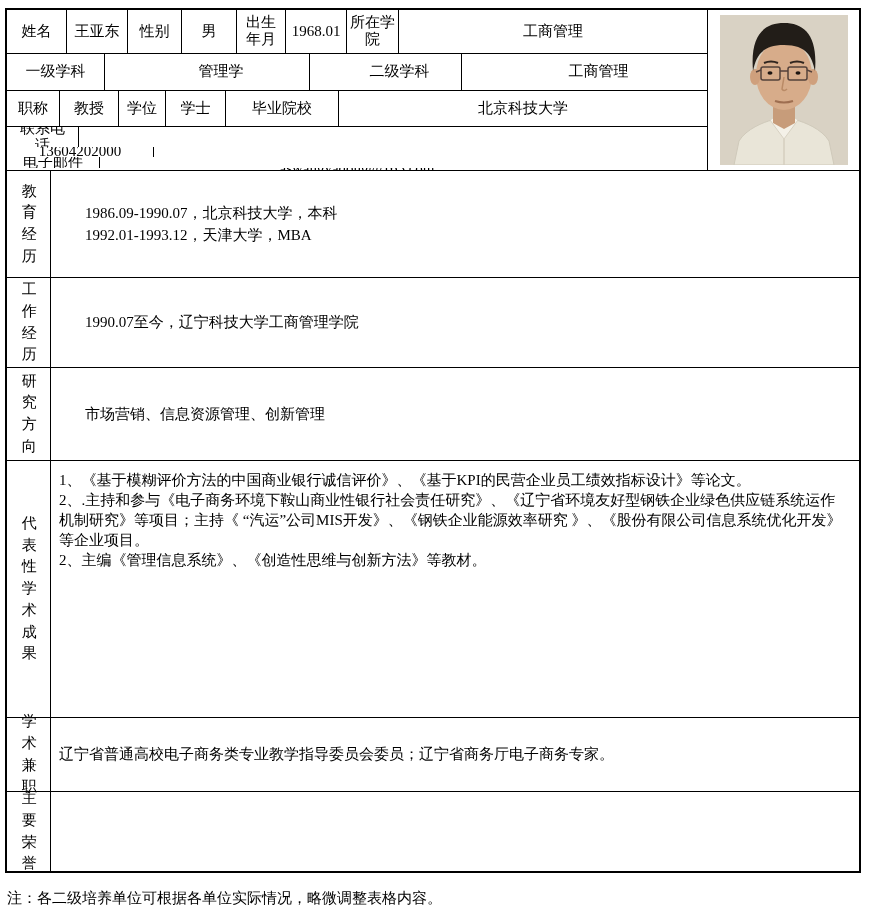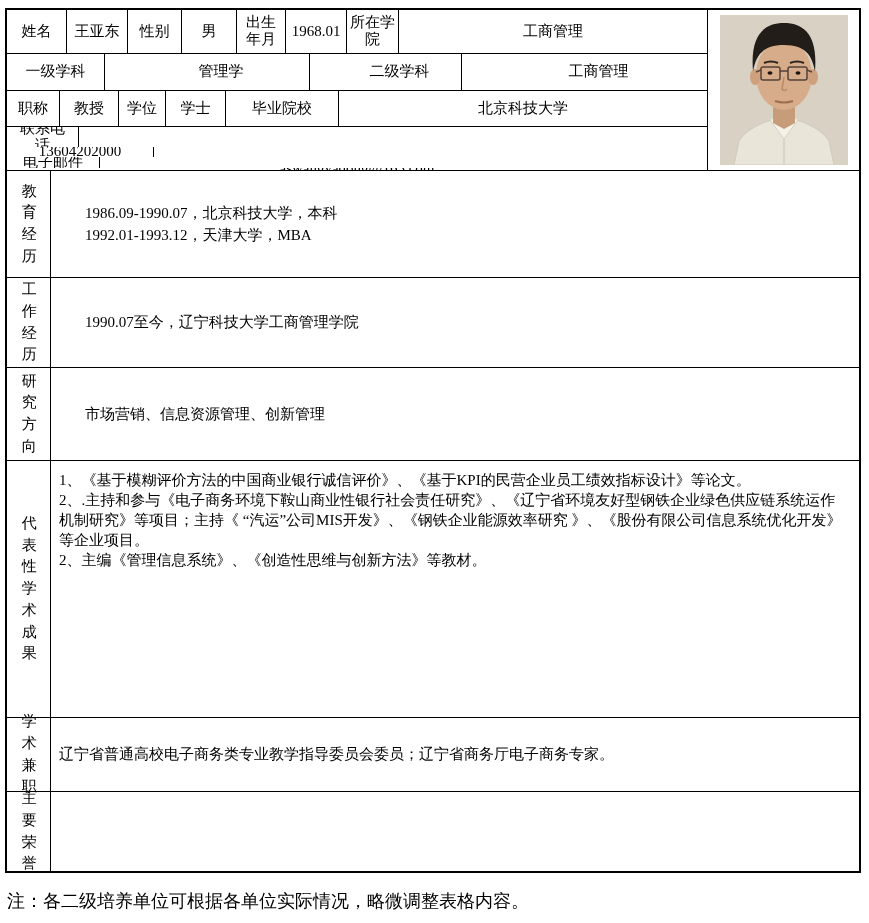--- a/index.html
+++ b/index.html
@@ -48,21 +48,21 @@
   .sec-center { display:flex; flex-direction:column; justify-content:center; padding-left:34px; padding-right:12px; }
   .sec-top { padding:9px 10px 0 8px; line-height:20px; }
   .sec-mid { display:flex; flex-direction:column; justify-content:center; padding-left:8px; }
   .h-edu { height:107px; }
   .h-work { height:90px; }
   .h-research { height:93px; }
   .h-achv { height:257px; }
   .h-part { height:74px; }
   .h-honor { height:79px; }
   
-  .footnote { position:absolute; left:7px; top:889px; font-size:18px; }
+  .footnote { position:absolute; left:7px; top:889px; font-size:15px; }
 </style>
 </head>
 <body>
 
 <div class="page">
   <div class="tbl">
 
     <div class="top">
       <div class="top-left">
 

